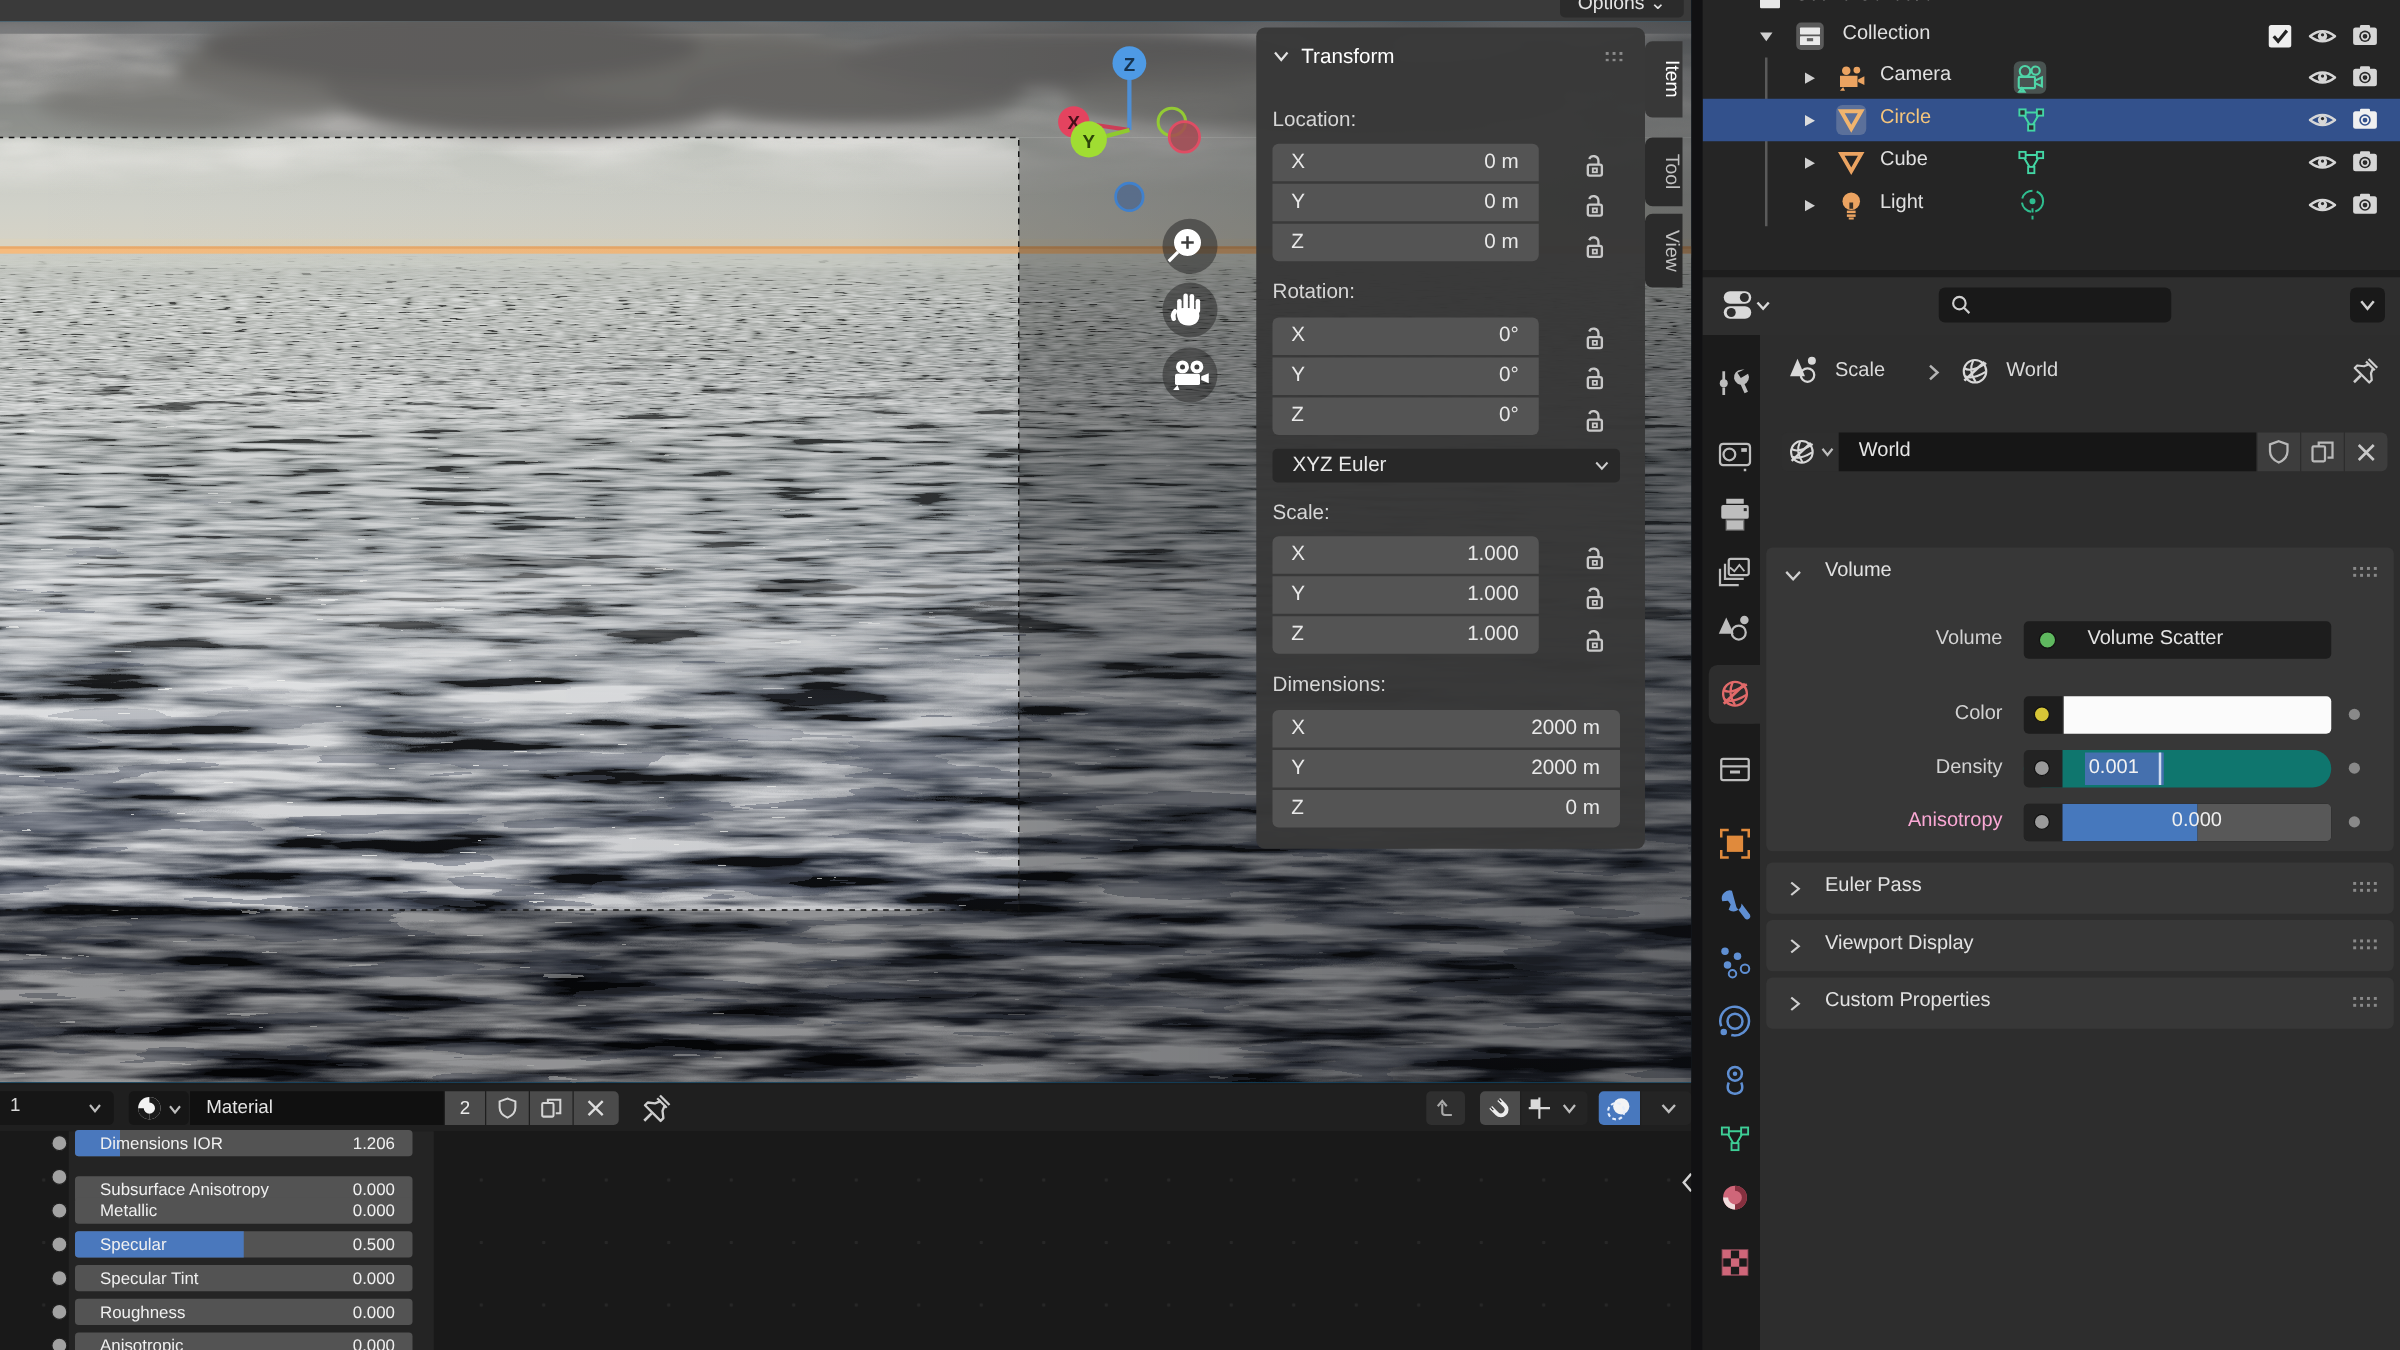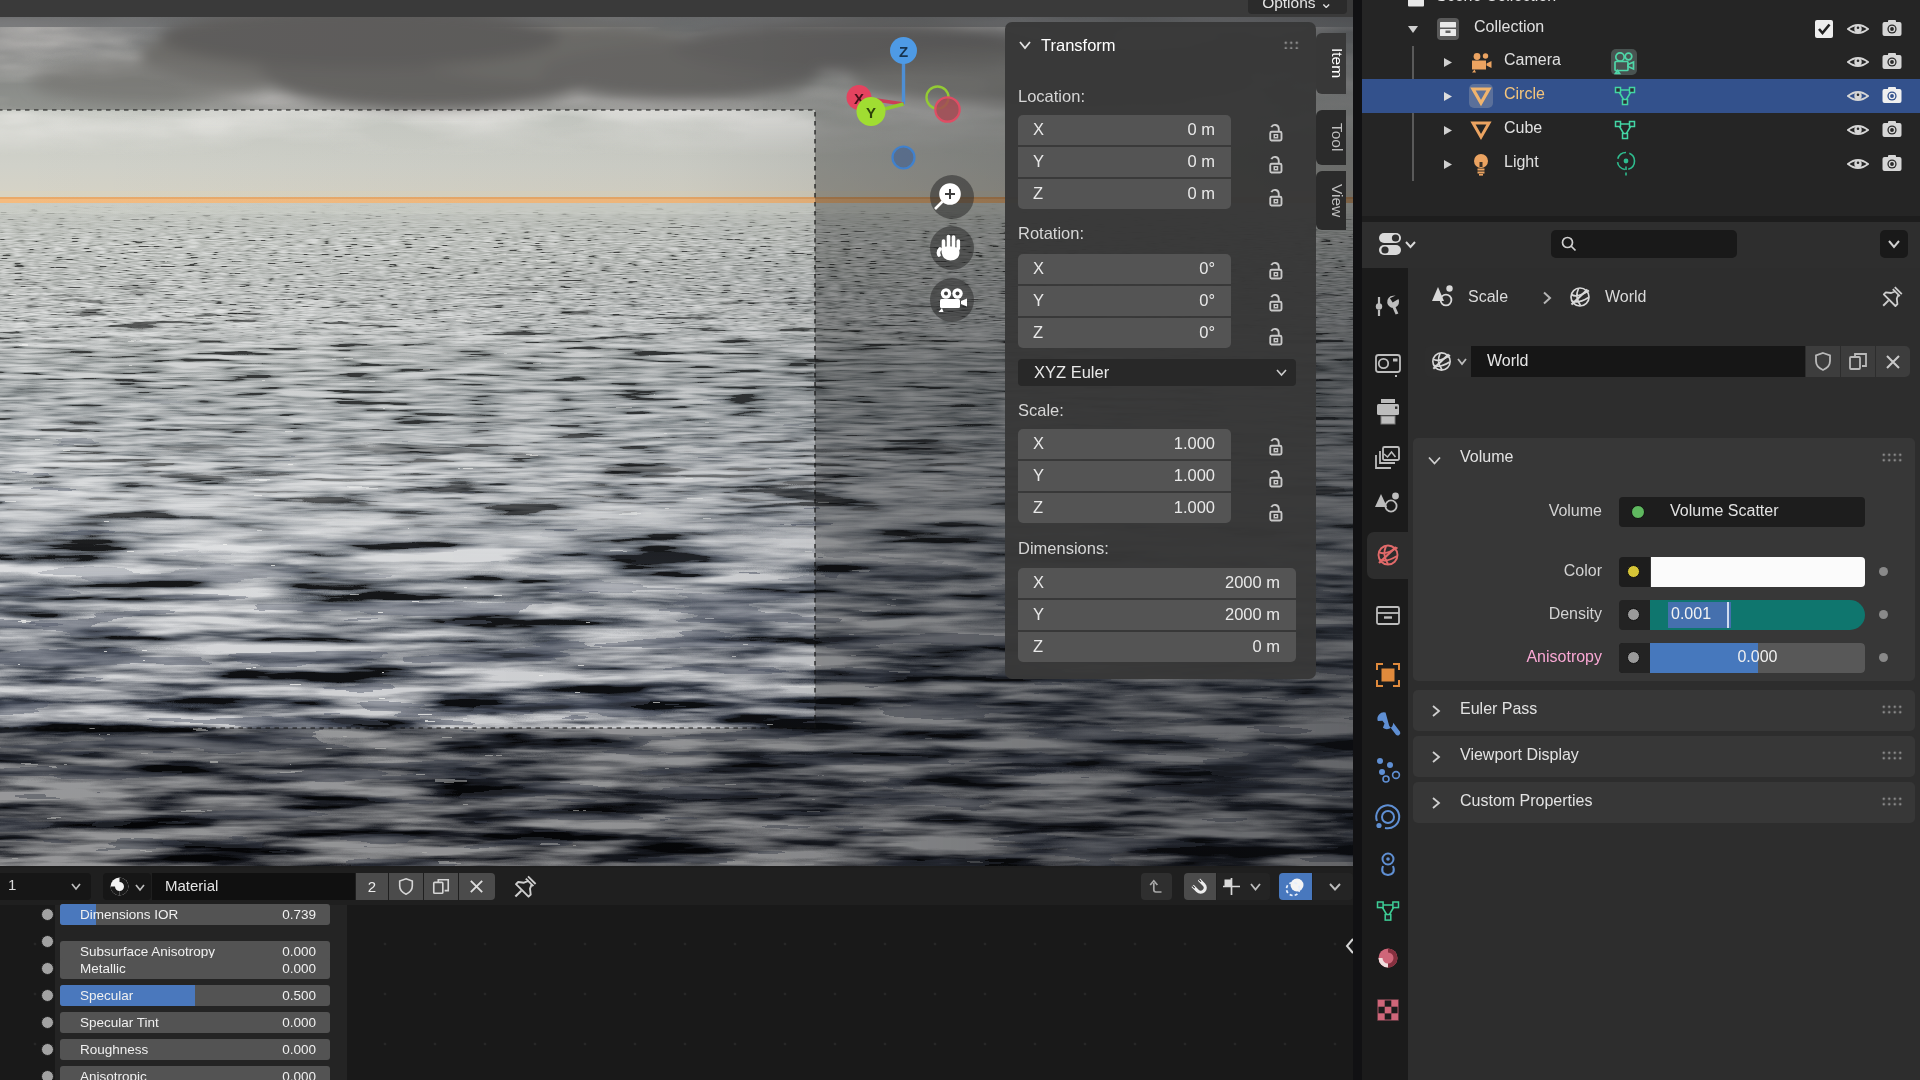--- a/index.html
+++ b/index.html
@@ -518,21 +518,21 @@
         <svg class="abs" style="left:15px;top:9px" width="14" height="11" viewBox="0 0 14 11">
           <path d="M2 2 l5 5.5 5 -5.5" stroke="#bdbdbd" stroke-width="1.9" fill="none"></path>
         </svg>
       </div>
     </div>
     <div id="sh-canvas">
       <div class="abs" style="left:55px;top:0;width:292px;height:175px;background:#242424;"></div>
       <div class="slider" style="top:-1px;">
         <div class="fill" style="width:36px;"></div>
         <span class="nm">Dimensions IOR</span>
-        <span class="vl">0.739</span>
+        <span class="vl">1.206</span>
       </div>
       <div class="slider" style="top:36px;padding-left:40px;">
         <span class="nm">Subsurface Anisotropy</span>
         <span class="vl">0.000</span>
       </div>
       <div class="slider" style="top:53px;">
         <span class="nm">Metallic</span>
         <span class="vl">0.000</span>
       </div>
       <div class="slider" style="top:80px;">

